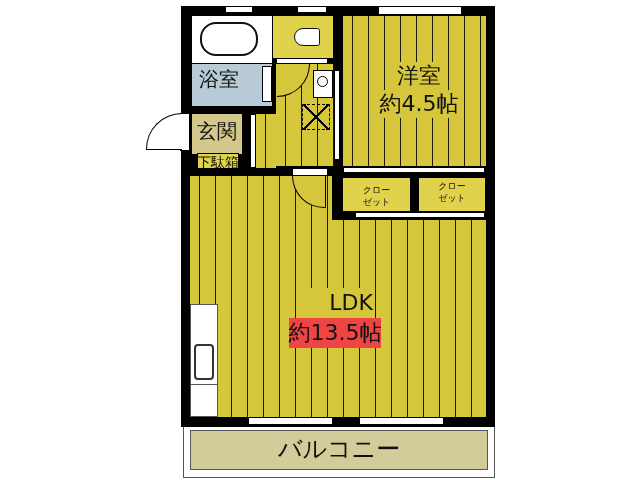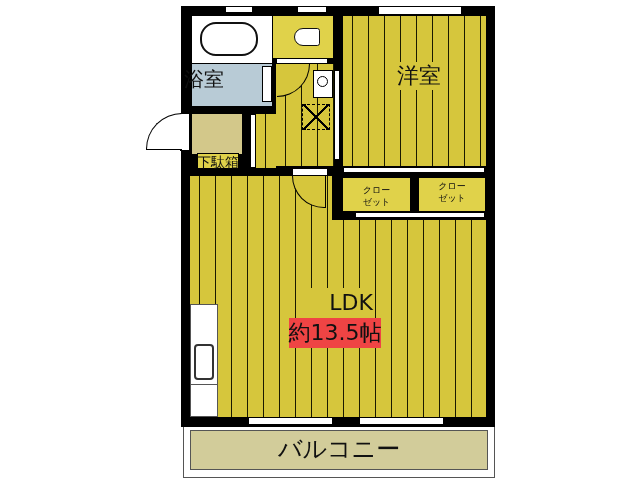--- a/index.html
+++ b/index.html
@@ -44,35 +44,36 @@
     <div>ゼット</div>
   </div>
 
   <div class="abs window" style="left:343px;top:167px;width:142px;height:6px;"></div>
   <div class="abs window" style="left:355px;top:212px;width:130px;height:6px;"></div>
 
   <div class="abs white" style="left:192px;top:16px;width:80px;height:47px;"></div>
   <div class="abs" style="left:200px;top:22px;width:58px;height:34px;border:2px solid #111;border-radius:16px;background:#fff;"></div>
 
   <div class="abs bath" style="left:192px;top:64px;width:80px;height:42px;"></div>
-  <div class="abs" style="left:178px;top:66px;width:52px;font-size:20px;text-align:center;color:#111;">浴室</div>
+  <div class="abs" style="left:193px;top:66px;width:52px;font-size:20px;text-align:center;color:#111;">浴室</div>
   <div class="abs white" style="left:262px;top:66px;width:10px;height:36px;border:1px solid #000;"></div>
 
   <div class="abs yellow" style="left:273px;top:16px;width:60px;height:42px;"></div>
   <div class="abs" style="left:294px;top:28px;width:26px;height:18px;border:1.5px solid #111;border-radius:10px 3px 3px 10px;background:#fff;"></div>
 
   <div class="abs floor" style="left:276px;top:64px;width:58px;height:102px;"></div>
   <div class="abs white" style="left:276px;top:58px;width:52px;height:6px;border:1px solid #000;"></div>
   <div class="abs floorv" style="left:277px;top:64px;width:33px;height:33px;border-bottom-right-radius:33px;border-right:1px solid #000;border-bottom:1px solid #000;"></div>
   <div class="abs white" style="left:313px;top:70px;width:20px;height:28px;border:1px solid #000;"></div>
   <div class="abs" style="left:317px;top:76px;width:11px;height:11px;border:1.5px solid #000;border-radius:50%;background:#fff;"></div>
   <div class="abs" style="left:302px;top:104px;width:28px;height:26px;border:1.5px dashed #000;background:linear-gradient(45deg,transparent 47%,#000 47%,#000 53%,transparent 53%),linear-gradient(-45deg,transparent 47%,#000 47%,#000 53%,transparent 53%);"></div>
   <div class="abs white" style="left:334px;top:70px;width:6px;height:90px;border:1px solid #000;"></div>
 
   <div class="abs genkan" style="left:192px;top:114px;width:50px;height:40px;"></div>
+  <div class="abs" style="left:192px;top:118px;width:50px;font-size:20px;text-align:center;color:#111;">玄関</div>
   <div class="abs yellow" style="left:197px;top:153px;width:42px;height:16px;border:1px solid #000;"></div>
   <div class="abs" style="left:197px;top:154px;width:42px;font-size:14px;text-align:center;color:#111;">下駄箱</div>
   <div class="abs white" style="left:250px;top:114px;width:6px;height:54px;border:1px solid #000;"></div>
   <div class="abs floor" style="left:256px;top:114px;width:20px;height:54px;"></div>
 
   <div class="abs white" style="left:180px;top:113px;width:10px;height:38px;border:1px solid #000;"></div>
   <div class="abs" style="left:146px;top:113px;width:36px;height:37px;border-top-left-radius:36px;border-left:1px solid #000;border-top:1px solid #000;border-bottom:1px solid #000;background:#fff;"></div>
 
   <div class="abs white" style="left:292px;top:168px;width:36px;height:8px;border:1px solid #000;"></div>
   <div class="abs floorv" style="left:292px;top:176px;width:34px;height:32px;border-bottom-left-radius:34px;border-left:1px solid #000;border-bottom:1px solid #000;border-right:1px solid #000;"></div>
@@ -82,18 +83,19 @@
   <div class="abs" style="left:190px;top:384px;width:28px;height:1px;background:#555;"></div>
 
   <div class="abs window" style="left:225px;top:6px;width:28px;height:7px;"></div>
   <div class="abs window" style="left:297px;top:6px;width:30px;height:7px;"></div>
   <div class="abs window" style="left:378px;top:6px;width:84px;height:9px;"></div>
   <div class="abs window" style="left:248px;top:417px;width:85px;height:8px;"></div>
   <div class="abs window" style="left:359px;top:417px;width:85px;height:8px;"></div>
 
   <div class="abs" style="left:370px;top:62px;width:90px;text-align:center;font-size:22px;line-height:28px;color:#111;padding-left:8px;">
     <div style="background:#d6c63c;display:inline-block;">洋室</div><br>
+    <div style="background:#d6c63c;display:inline-block;">約4.5帖</div>
   </div>
   <div class="abs" style="left:280px;top:288px;width:110px;text-align:center;font-size:22px;line-height:30px;color:#111;">
     <div style="background:#d6c63c;display:inline-block;padding-left:32px;">LDK</div><br>
     <div style="background:#ef4444;display:inline-block;">約13.5帖</div>
   </div>
 </div>
 
 </body></html>

